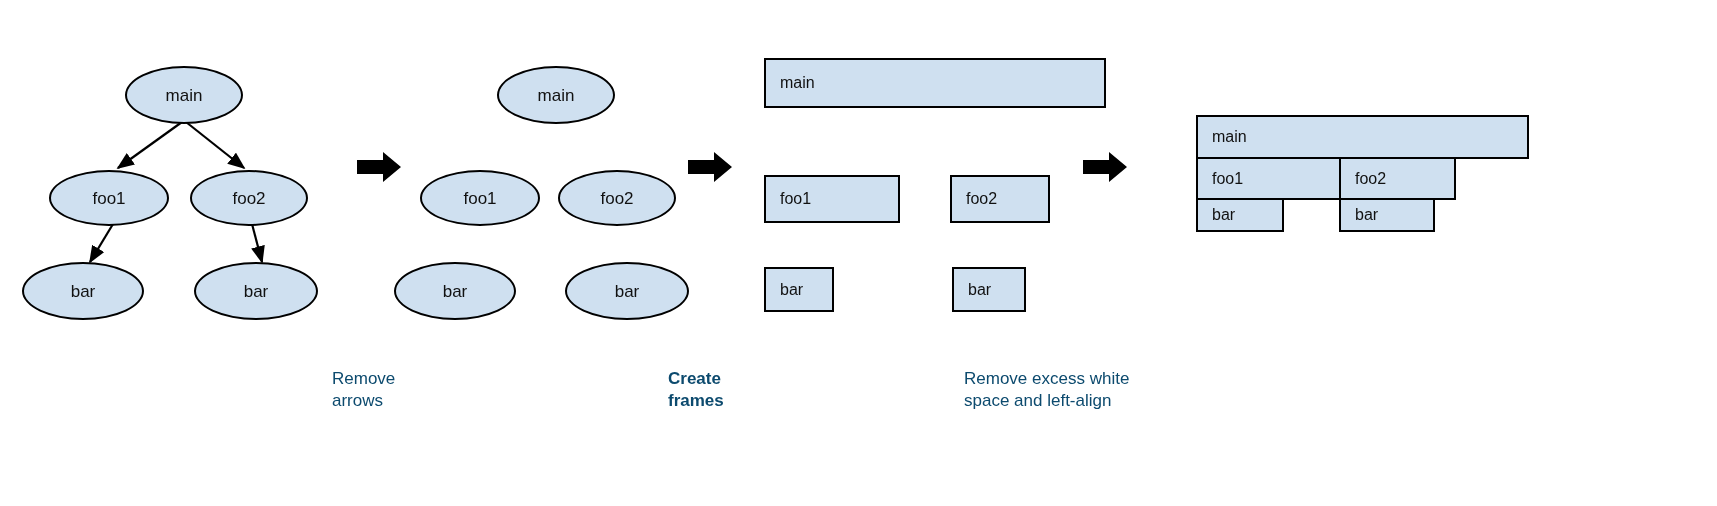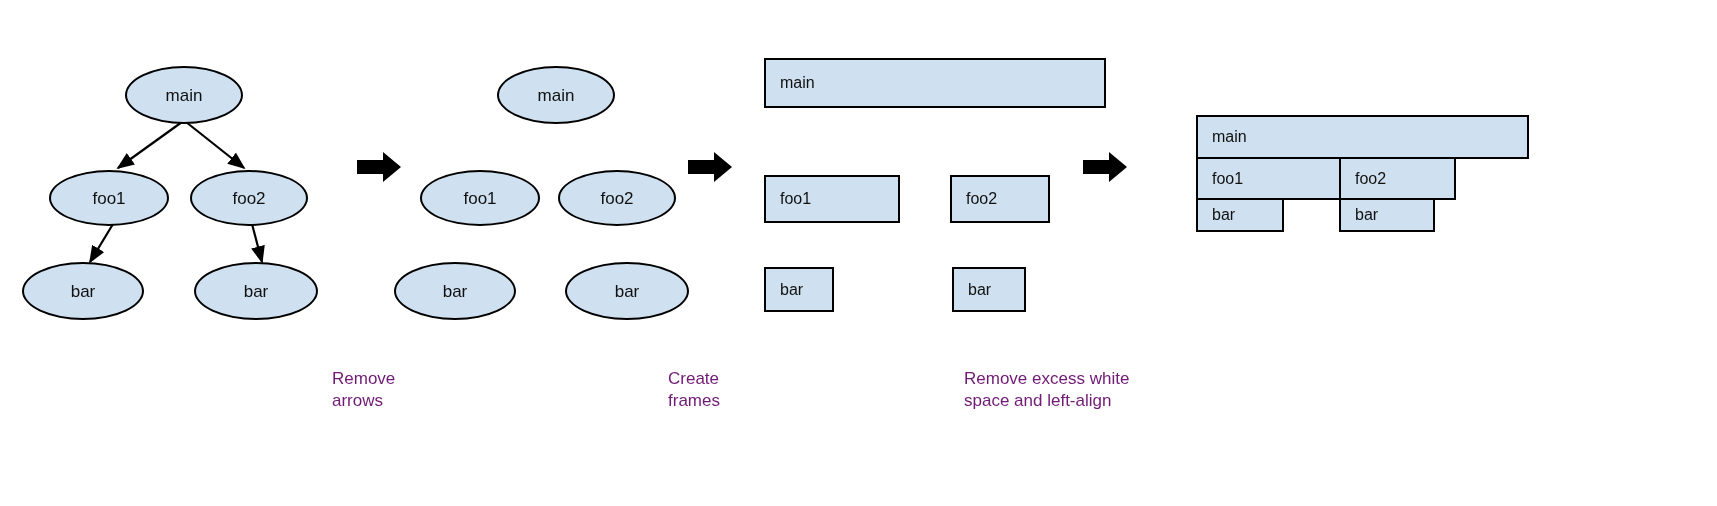--- a/index.html
+++ b/index.html
@@ -75,21 +75,21 @@
     position: absolute;
     width: 44px;
     height: 34px;
   }
 
   
   .caption {
     position: absolute;
     font-size: 17px;
     line-height: 22px;
-    color: #701a75;
+    color: #0c4a6e;
     white-space: pre-line;
   }
 </style>
 </head>
 <body>
 
 <div id="canvas">
 
   <div>
 
@@ -194,19 +194,19 @@
       <span>bar</span>
     </div>
     <div class="node-nest" style="left:1339px; top:198px; width:96px; height:34px;">
       <span>bar</span>
     </div>
   </div>
 
   <div class="caption" style="left:332px; top:368px; width:180px;">Remove
 arrows</div>
 
-  <div class="caption" style="left:668px; top:368px; width:180px;">Create
+  <div class="caption" style="left:668px; top:368px; width:180px;font-weight:bold;">Create
 frames</div>
 
   <div class="caption" style="left:964px; top:368px; width:260px;">Remove excess white
 space and left-align</div>
 
 </div>
 
 </body></html>

